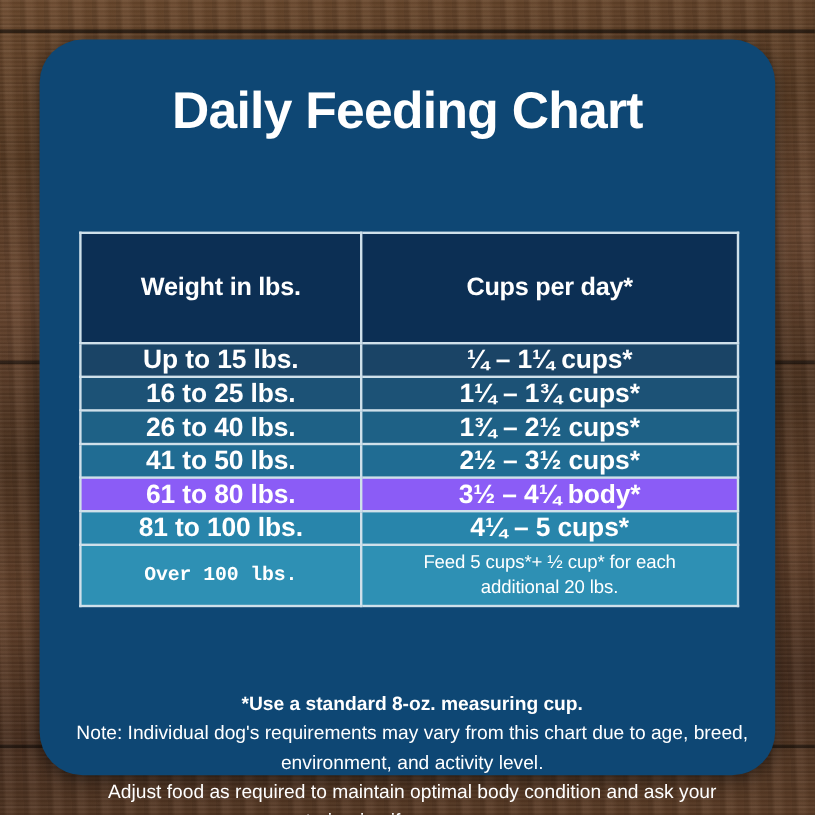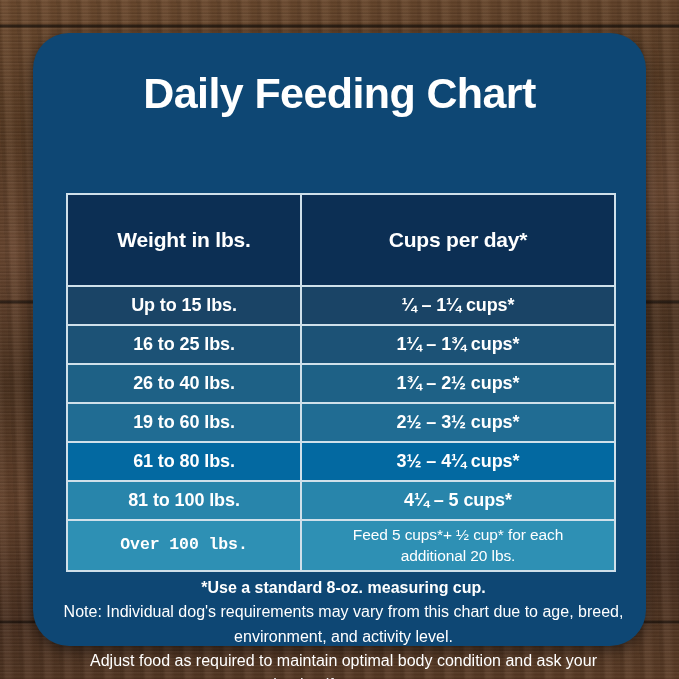--- a/index.html
+++ b/index.html
@@ -109,39 +109,39 @@
 
   .hdr-cell {
     height: 92px;
     background: #0c2f54;
     font-size: 21px;
     font-weight: bold;
     letter-spacing: -0.2px;
   }
 
   .row-cell {
-    height: 39px;
-    font-size: 18px;
+    height: 28px;
+    font-size: 22px;
     font-weight: bold;
     letter-spacing: -0.1px;
   }
   .row-cell.tall {
     height: 51px;
     font-size: 15.5px;
     line-height: 1.35;
     font-weight: normal;
   }
   .row-cell.tall .weight-txt { font-weight: bold; font-size: 16.5px; font-family: Liberation Mono, monospace; }
 
   
   tr[data-row="0"] .row-cell { background: #1a4466; }
   tr[data-row="1"] .row-cell { background: #1c5276; }
   tr[data-row="2"] .row-cell { background: #1e6186; }
   tr[data-row="3"] .row-cell { background: #206c93; }
-  tr[data-row="4"] .row-cell { background: #0369a1; }
+  tr[data-row="4"] .row-cell { background: #8b5cf6; }
   tr[data-row="5"] .row-cell { background: #2885ab; }
   tr[data-row="6"] .row-cell { background: #2e90b4; }
 
   
   .footnotes {
     position: absolute;
     left: 24px;
     top: 543px;
     width: 573px;
     text-align: center;
@@ -177,26 +177,26 @@
       </tr>
       <tr data-row="1">
         <td class="row-cell col-weight">16 to 25 lbs.</td>
         <td class="row-cell col-cups">1¼ – 1¾  cups*</td>
       </tr>
       <tr data-row="2">
         <td class="row-cell col-weight">26 to 40 lbs.</td>
         <td class="row-cell col-cups">1¾ – 2½ cups*</td>
       </tr>
       <tr data-row="3">
-        <td class="row-cell col-weight">19 to 60 lbs.</td>
+        <td class="row-cell col-weight">41 to 50 lbs.</td>
         <td class="row-cell col-cups">2½ – 3½ cups*</td>
       </tr>
       <tr data-row="4">
         <td class="row-cell col-weight">61 to 80 lbs.</td>
-        <td class="row-cell col-cups">3½ – 4¼ cups*</td>
+        <td class="row-cell col-cups">3½ – 4¼ body*</td>
       </tr>
       <tr data-row="5">
         <td class="row-cell col-weight">81 to 100 lbs.</td>
         <td class="row-cell col-cups">4¼ – 5 cups*</td>
       </tr>
       <tr data-row="6">
         <td class="row-cell tall col-weight">
           <span class="weight-txt">Over 100 lbs.</span>
         </td>
         <td class="row-cell tall col-cups">

